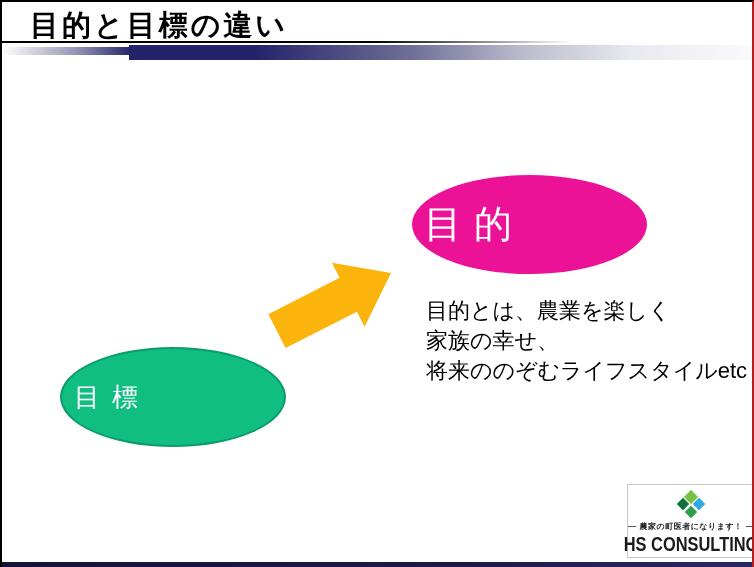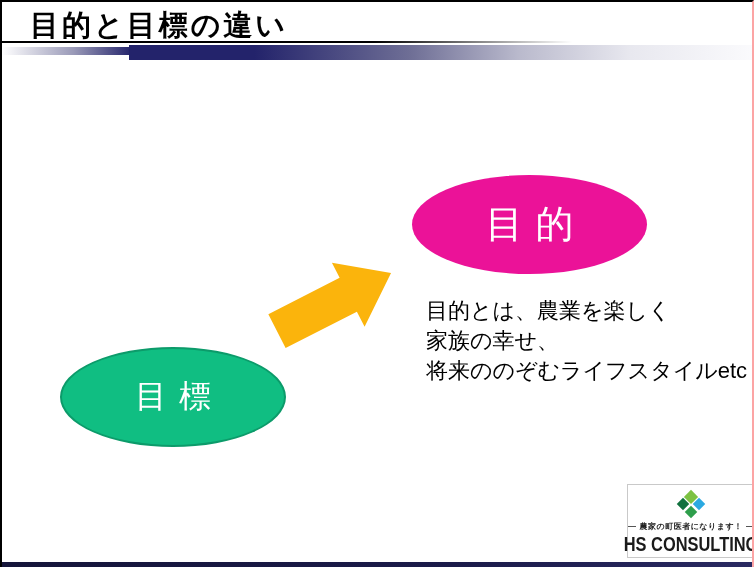--- a/index.html
+++ b/index.html
@@ -2,21 +2,21 @@
 <html><head>
 <meta charset="utf-8">
 <style>
   html,body{margin:0;padding:0;background:#888;}
   .slide{
     position:relative;
     width:754px;height:567px;
     background:#fff;
     border-top:2px solid #000;
     border-left:2px solid #000;
-    border-right:2px solid #fca5a5;
+    border-right:2px solid #b91c1c;
     box-sizing:border-box;
     overflow:hidden;
     font-family:"Liberation Sans","DejaVu Sans",sans-serif;
   }
   .title{
     position:absolute;left:28px;top:4px;
     font-size:29px;font-weight:bold;color:#000;
     letter-spacing:3px;white-space:nowrap;
   }
   .title-underline{
@@ -26,32 +26,32 @@
   .accent-bar-left{
     position:absolute;left:0;top:45px;width:130px;height:8px;
     background:linear-gradient(90deg,#ffffff 0%,#9a9ab8 55%,#23236B 100%);
   }
   .accent-bar-main{
     position:absolute;left:127px;top:43px;width:627px;height:15px;
     background:linear-gradient(90deg,#23236B 0%,#23236B 20%,#6f6f96 45%,#b9b9cc 62%,#e8e8ef 80%,#fbfbfd 100%);
   }
   .ellipse{
     position:absolute;border-radius:50%;
-    display:flex;align-items:center;justify-content:center;
+    display:flex;align-items:center;
     color:#fff;font-weight:400;
   }
   .ellipse .lbl{white-space:nowrap;letter-spacing:12px;text-indent:12px;}
   .purpose-ellipse{
     left:410px;top:173px;width:235px;height:99px;
     background:#EB1298;font-size:38px;
   }
   .goal-ellipse{
     left:58px;top:345px;width:226px;height:100px;
     background:#10BE82;border:2px solid #0C9B6A;box-sizing:border-box;
-    font-size:32px;
+    font-size:26px;
   }
   .arrow-wrap{position:absolute;left:256px;top:228px;width:170px;height:120px;}
   .purpose-note{
     position:absolute;left:424px;top:294px;width:330px;
     font-size:22px;line-height:30px;color:#000;white-space:nowrap;
   }
   .goal-note{
     position:absolute;left:140px;top:468px;
     font-size:23px;color:#000;white-space:nowrap;
   }

